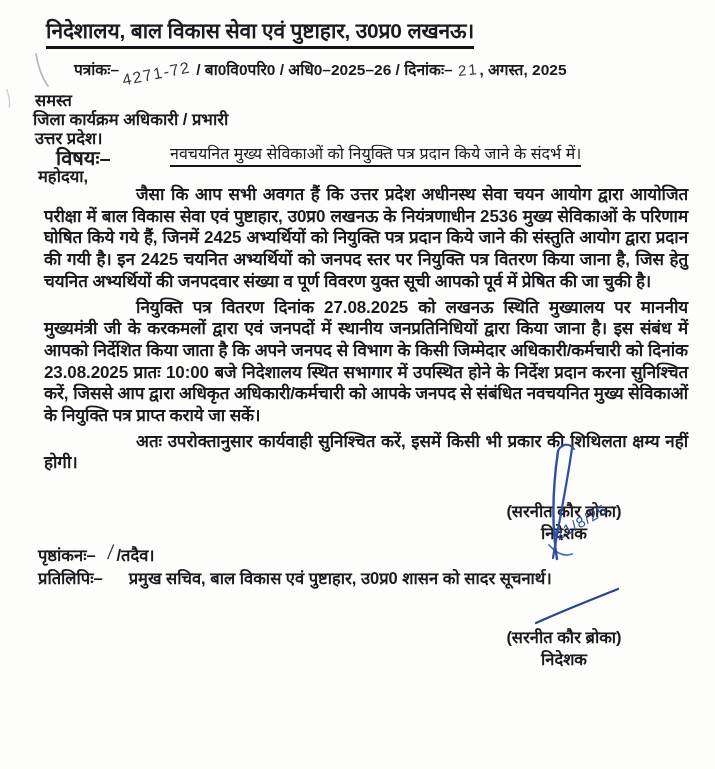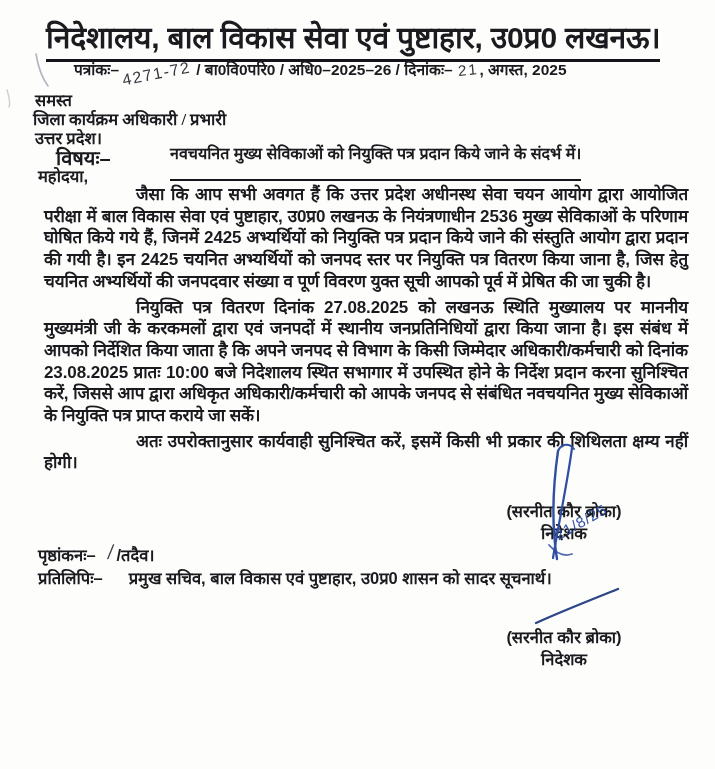--- a/index.html
+++ b/index.html
@@ -7,51 +7,51 @@
     position:relative; width:715px; height:769px;
     background:#fdfdfc; overflow:hidden;
     font-family:"Liberation Sans", sans-serif;
     color:#1a1a1f;
   }
   .abs { position:absolute; }
   .nowrap { white-space:nowrap; }
 
   .letter-title {
     left:46px; top:16px;
-    font-size:30px; font-weight:800; letter-spacing:-0.2px;
+    font-size:21px; font-weight:800; letter-spacing:-0.2px;
     border-bottom:3px solid #14141a; padding-bottom:2px;
   }
 
   .ref-row {
     left:48px; top:58px;
     display:inline-flex; align-items:flex-start;
     font-size:15.5px; font-weight:700;margin-left:26px;
   }
   .hw { font-weight:400; color:#34353d; }
   .hw-ref {
     display:inline-block; transform:rotate(-11deg);
     font-size:16px; letter-spacing:1.5px;
     margin:7px 5px 0 3px;
   }
   .hw-day {
     display:inline-block; transform:rotate(-5deg);
     font-size:15px; letter-spacing:2px;
     margin:3px 1px 0 5px;
   }
 
-  .addr { font-size:16.5px; font-weight:700;font-family:Liberation Serif, serif; }
+  .addr { font-size:16.5px; font-weight:700; }
   .addr-1 { left:35px; top:88px; }
   .addr-2 { left:33px; top:107px; }
   .addr-3 { left:35px; top:126px;text-align:right; }
 
   .subject-label { left:56px; top:144px; font-size:20px; font-weight:700; }
   .subject-text {
     left:170px; top:142px;
-    font-size:16px; font-weight:700;
-    border-bottom:2px solid #15151a; padding-bottom:15px;
+    font-size:16px; font-weight:400;
+    border-bottom:2px solid #15151a; padding-bottom:1px;
   }
   .salutation { left:38px; top:164px; font-size:16.5px; font-weight:700; }
 
   .body-text { left:40px; top:180px; width:652px; }
   .body-text p {
     margin:4px; text-align:justify; text-indent:92px;
     font-size:17px; line-height:21.7px; font-weight:600;
     letter-spacing:-0.1px;
   }
 

